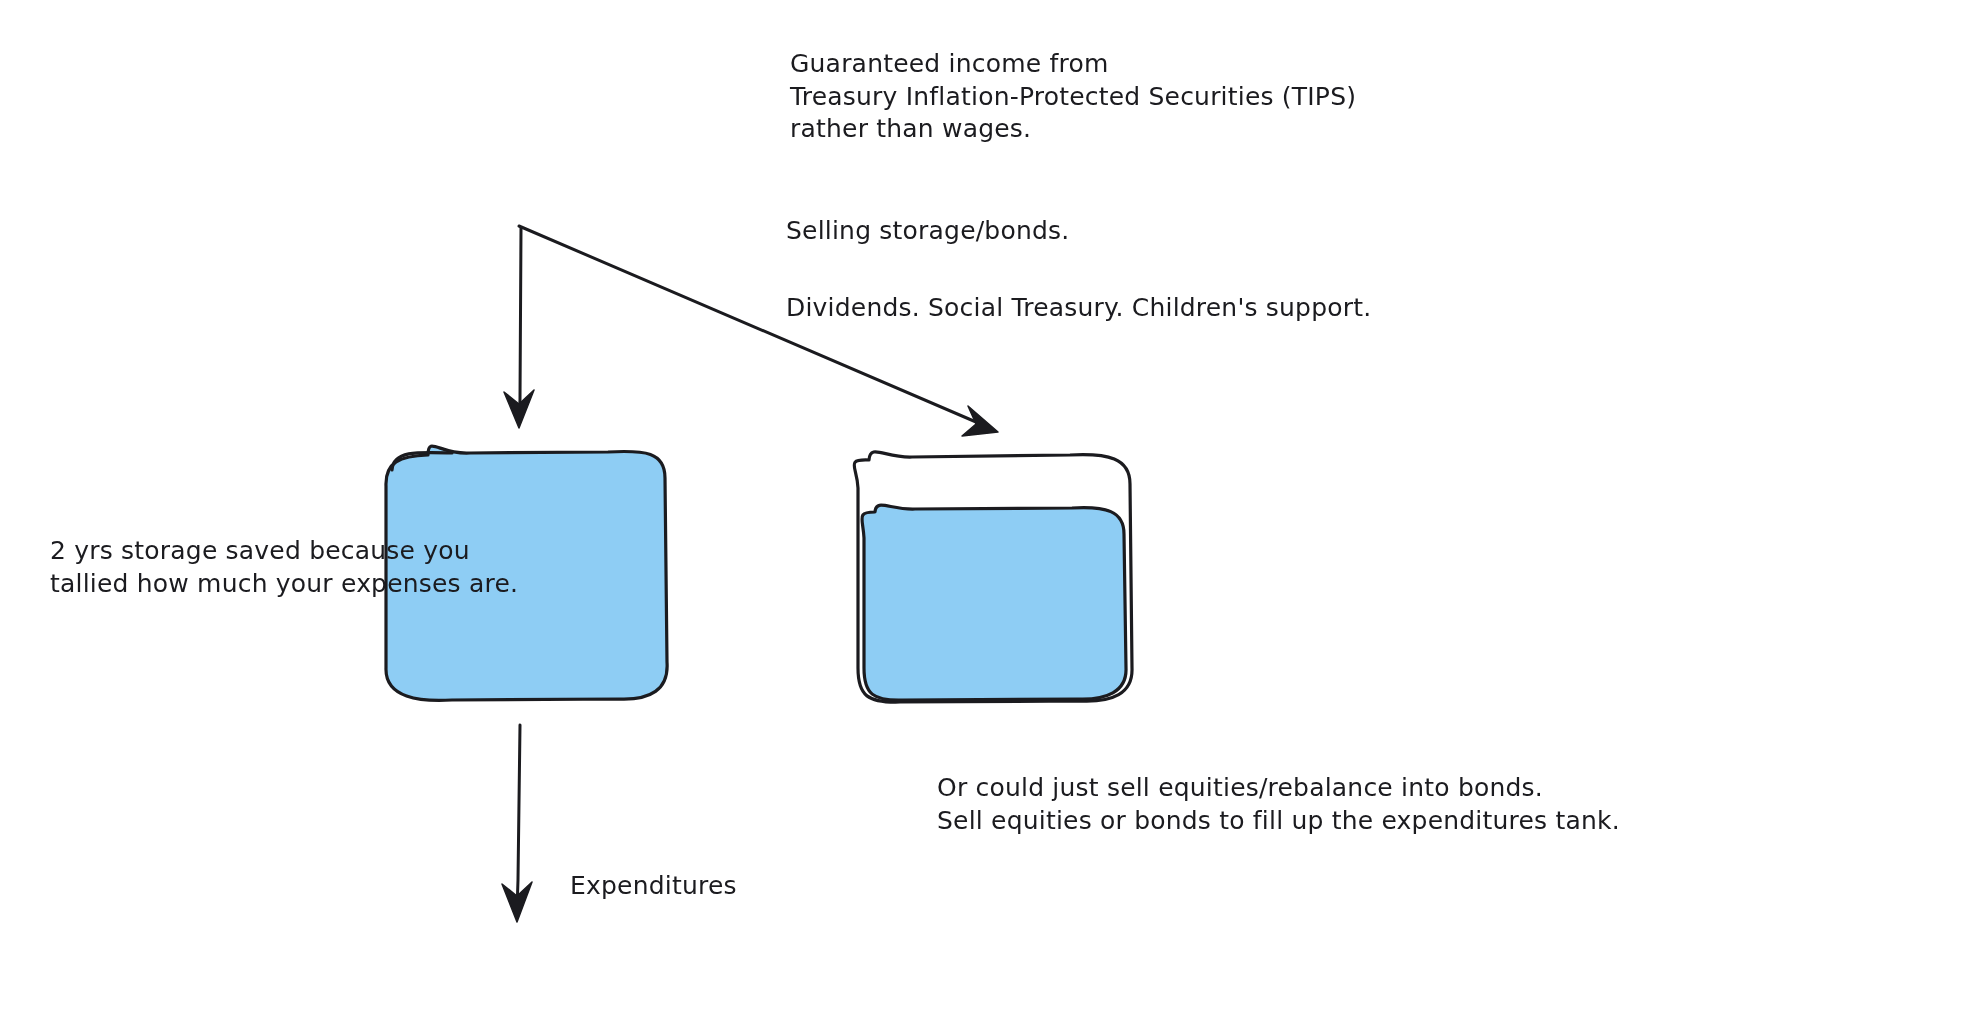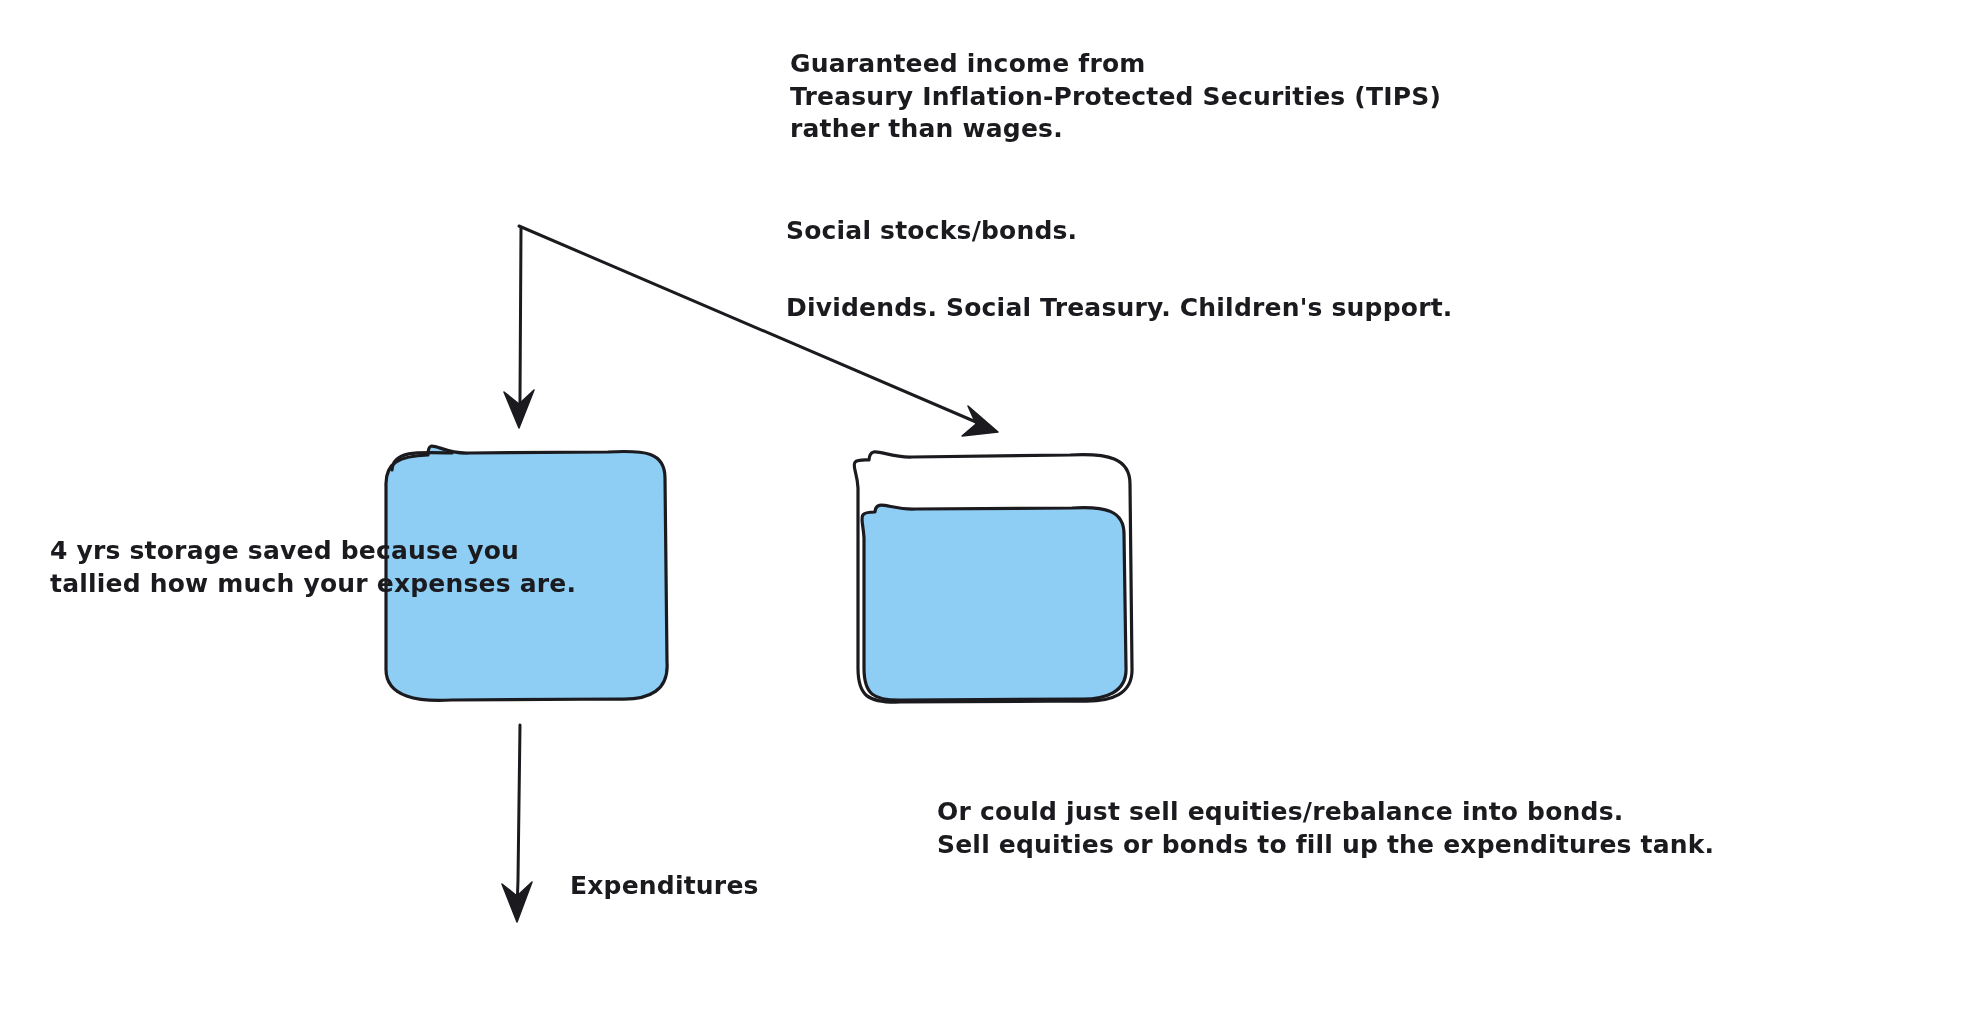--- a/index.html
+++ b/index.html
@@ -9,21 +9,20 @@
   }
   body {
     font-family: "DejaVu Sans", sans-serif;
   }
   #canvas {
     position: relative;
     width: 1968px;
     height: 1024px;
     background: #ffffff;
     overflow: hidden;
-    font-weight: bold;
   }
   .hand-text {
     position: absolute;
     font-family: "DejaVu Sans", sans-serif;
     color: #1b1b1f;
     font-size: 25px;
     line-height: 1.30;
     white-space: pre;
     letter-spacing: 0.2px;
   }
@@ -121,26 +120,26 @@
       <path class="arrow-line" d="M 520 725 L 518 880 L 517 910"></path>
       <path class="arrow-head" d="M 502 884 L 517 922 L 532 882 L 517 896 Z"></path>
     </g>
 
   </svg>
 
   <div class="hand-text" style="left:790px; top:48px;">Guaranteed income from
 Treasury Inflation-Protected Securities (TIPS)
 rather than wages.</div>
 
-  <div class="hand-text" style="left:786px; top:215px;">Social stocks/bonds.</div>
+  <div class="hand-text" style="left:786px; top:215px;">Selling storage/bonds.</div>
 
   <div class="hand-text" style="left:786px; top:292px;">Dividends. Social Treasury. Children's support.</div>
 
-  <div class="hand-text" style="left:50px; top:535px;">4 yrs storage saved because you
+  <div class="hand-text" style="left:50px; top:535px;">2 yrs storage saved because you
 tallied how much your expenses are.</div>
 
 
-  <div class="hand-text" style="left:937px; top:772px;margin-top:24px;">Or could just sell equities/rebalance into bonds.
+  <div class="hand-text" style="left:937px; top:772px;">Or could just sell equities/rebalance into bonds.
 Sell equities or bonds to fill up the expenditures tank.</div>
 
   <div class="hand-text" style="left:570px; top:870px;">Expenditures</div>
 
 </div>
 
 </body></html>

